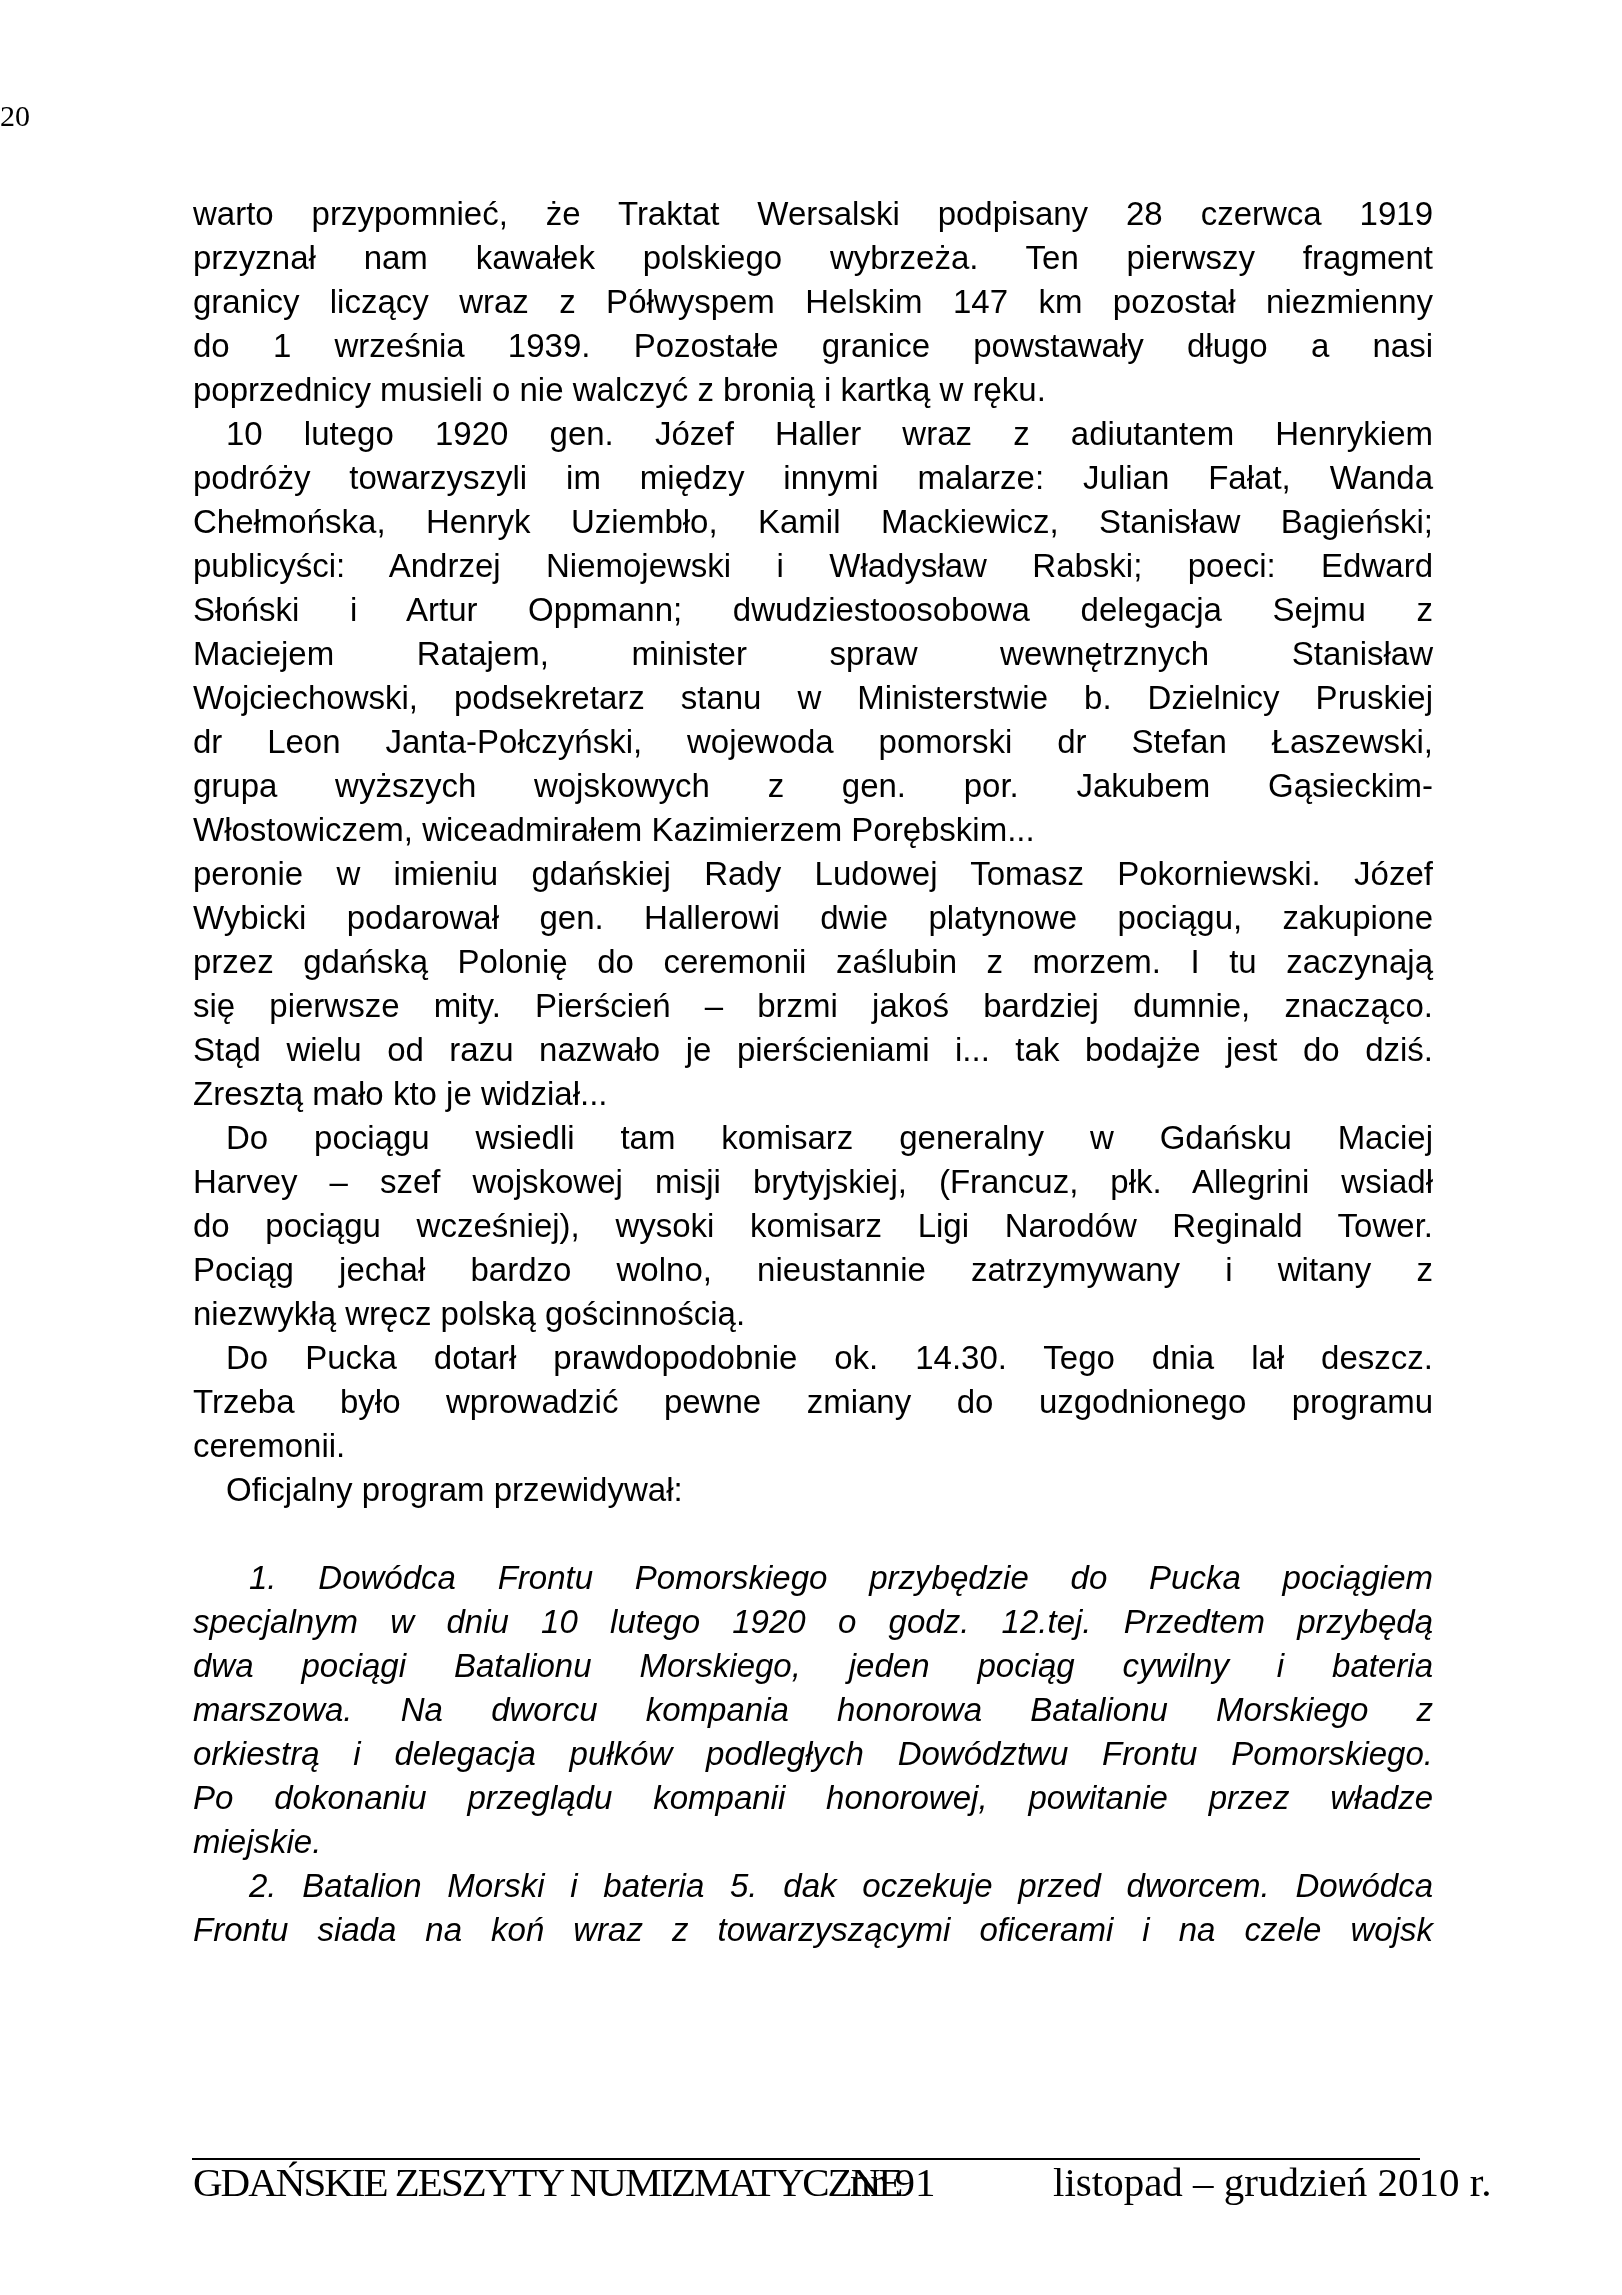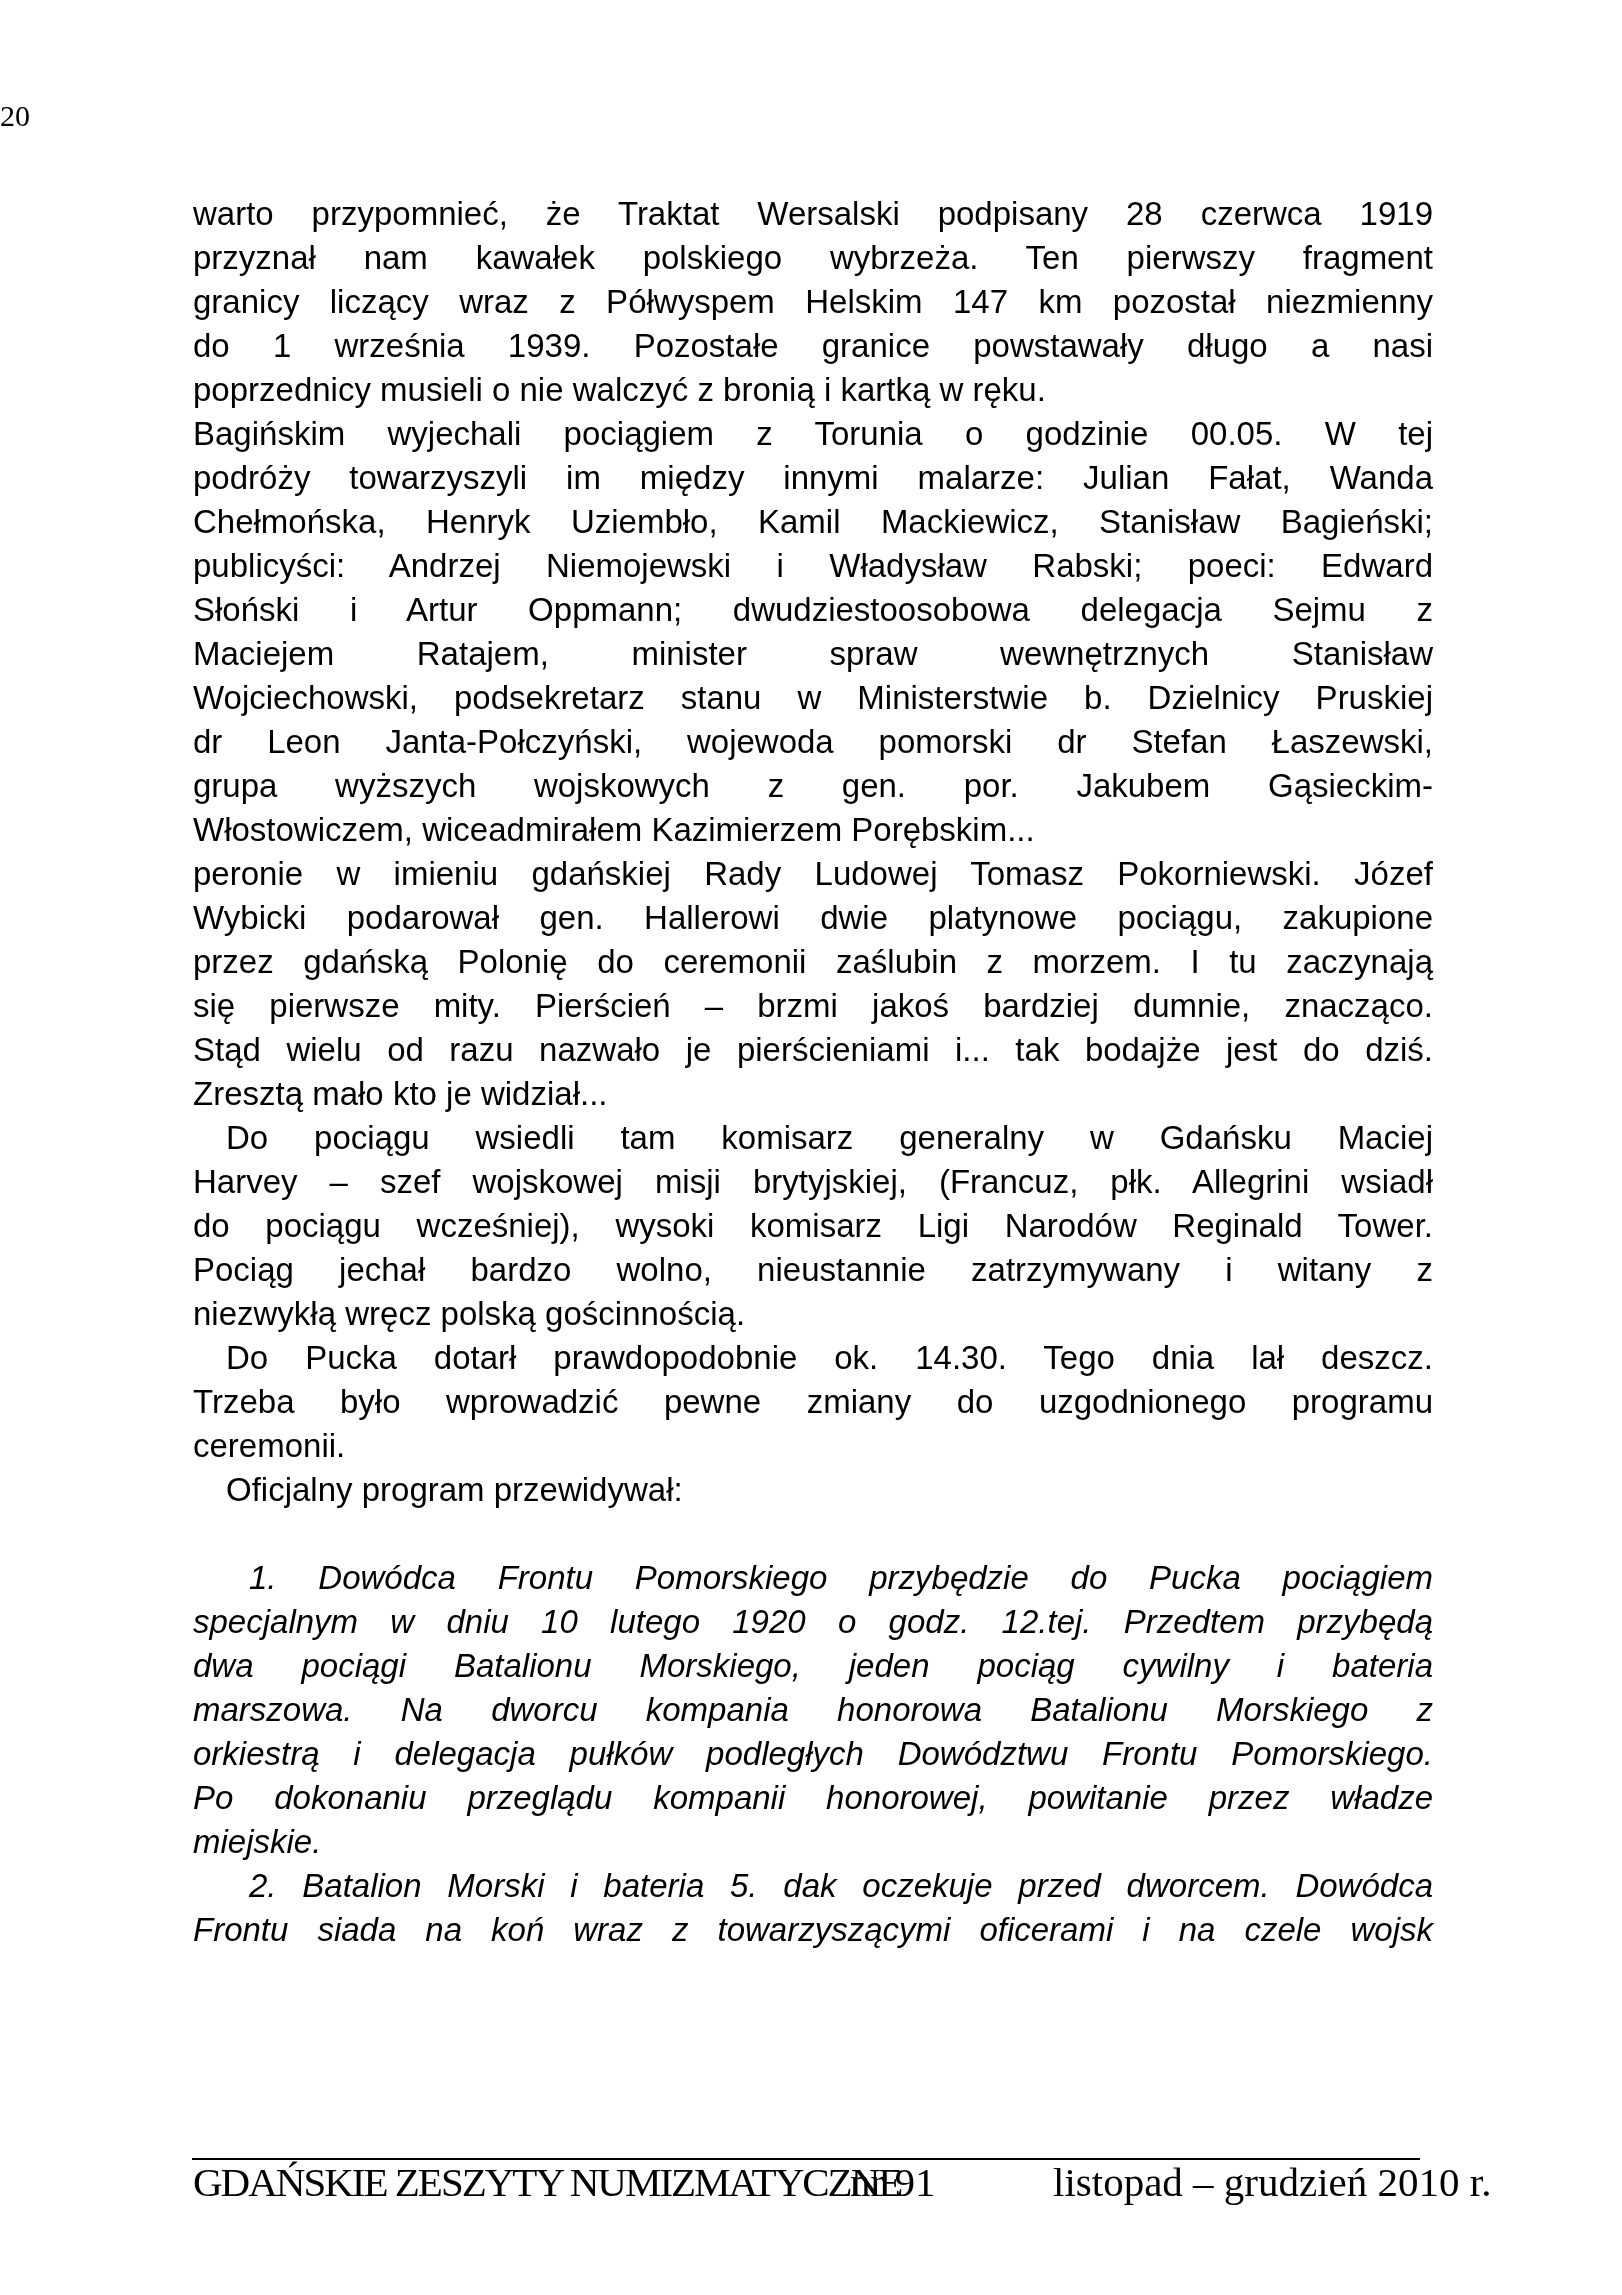--- a/index.html
+++ b/index.html
@@ -39,21 +39,21 @@
 
 <div class="page-number">20</div>
 
 <div class="body-text">
   <div id="body-lines">
       <div class="line">warto przypomnieć, że Traktat Wersalski podpisany 28 czerwca 1919</div>
       <div class="line">przyznał nam kawałek polskiego wybrzeża. Ten pierwszy fragment</div>
       <div class="line">granicy liczący wraz z Półwyspem Helskim 147 km pozostał niezmienny</div>
       <div class="line">do 1 września 1939. Pozostałe granice powstawały długo a nasi</div>
       <div class="line last">poprzednicy musieli o nie walczyć z bronią i kartką w ręku.</div>
-      <div class="line">Bagińskim wyjechali pociągiem z Torunia o godzinie 00.05. W tej</div>
+      <div class="line indent">10 lutego 1920 gen. Józef Haller wraz z adiutantem Henrykiem</div>
       <div class="line">podróży towarzyszyli im między innymi malarze: Julian Fałat, Wanda</div>
       <div class="line">Chełmońska, Henryk Uziembło, Kamil Mackiewicz, Stanisław Bagieński;</div>
       <div class="line">publicyści: Andrzej Niemojewski i Władysław Rabski; poeci: Edward</div>
       <div class="line">Słoński i Artur Oppmann; dwudziestoosobowa delegacja Sejmu z</div>
       <div class="line">Maciejem Ratajem, minister spraw wewnętrznych Stanisław</div>
       <div class="line">Wojciechowski, podsekretarz stanu w Ministerstwie b. Dzielnicy Pruskiej</div>
       <div class="line">dr Leon Janta-Połczyński, wojewoda pomorski dr Stefan Łaszewski,</div>
       <div class="line">grupa wyższych wojskowych z gen. por. Jakubem Gąsieckim-</div>
       <div class="line last">Włostowiczem, wiceadmirałem Kazimierzem Porębskim...</div>
       <div class="line">peronie w imieniu gdańskiej Rady Ludowej Tomasz Pokorniewski. Józef</div>

